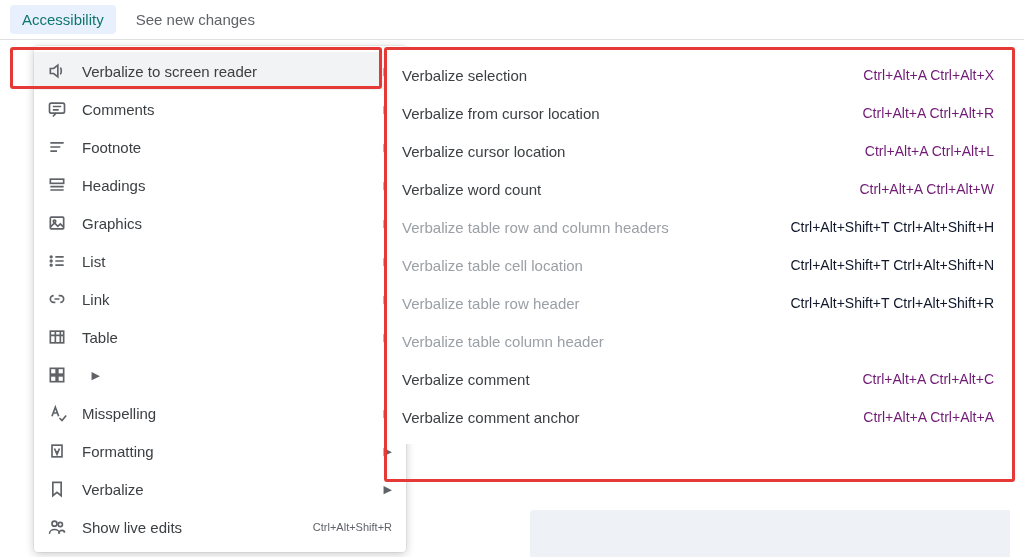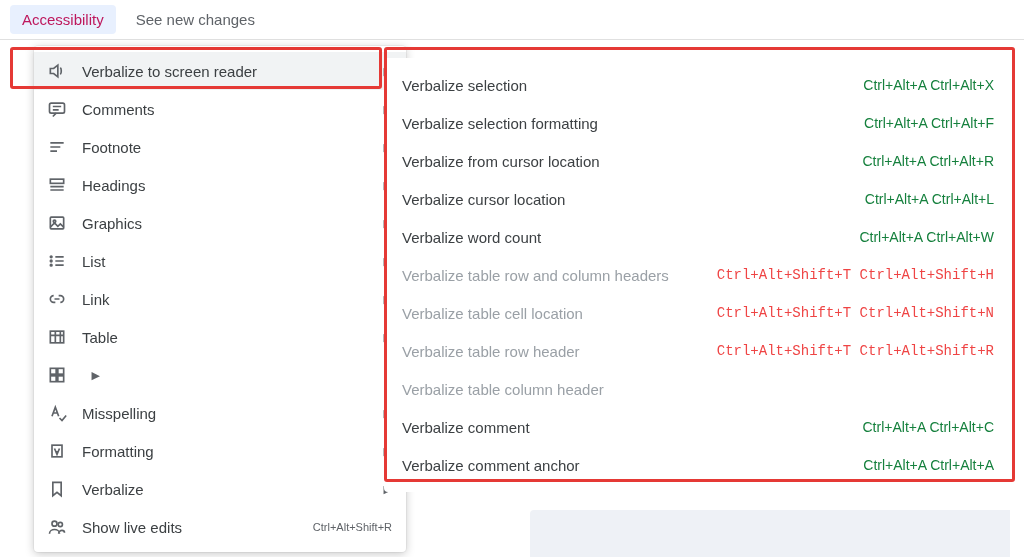--- a/index.html
+++ b/index.html
@@ -23,21 +23,21 @@
   }
   .menubar-item {
     padding: 6px 12px;
     border-radius: 4px;
     font-size: 15px;
     cursor: pointer;
     color: #3c4043;
   }
   .menubar-item.active {
     background: #e8f0fe;
-    color: #be185d;
+    color: #0f766e;
     font-weight: 500;
   }
   .menubar-item.secondary {
     color: #5f6368;
     text-align: center;
   }
   .content-under {
     position: absolute;
     left: 0;
     top: 40px;
@@ -117,21 +117,21 @@
   }
   .highlight-2 {
     left: 384px;
     top: 47px;
     width: 631px;
     height: 435px;
   }
   .submenu {
     position: absolute;
     left: 384px;
-    top: 58px;
+    top: 48px;
     width: 628px;
     background: #fff;
     border-radius: 4px;
     padding: 8px 0;
   }
   .submenu-item {
     display: flex;
     align-items: center;
     height: 38px;
     padding: 0 18px;
@@ -140,26 +140,25 @@
     color: #3c4043;
   }
   .submenu-item.disabled {
     color: #9aa0a6;
     cursor: default;
   }
   .submenu-item .label {
     flex: 1;
   }
   .submenu-item .shortcut {
-    color: #15803d;
+    color: #701a75;
     font-size: 14px;
   }
   .submenu-item.disabled .shortcut {
-    color: #ef4444;
-    font-family: Liberation Mono, monospace;
+    color: #0f172a;
   }
   svg { display: block; }
 </style>
 </head>
 <body>
 
 <div class="menubar">
   <div class="menubar-item active">Accessibility</div>
   <div class="menubar-item secondary">See new changes</div>
 </div>
@@ -316,24 +315,20 @@
   </div>
 
 </div>
 
 <div class="submenu">
   <div class="submenu-item">
     <span class="label">Verbalize selection</span>
     <span class="shortcut">Ctrl+Alt+A Ctrl+Alt+X</span>
   </div>
   <div class="submenu-item">
-    <span class="label">Verbalize selection formatting</span>
-    <span class="shortcut">Ctrl+Alt+A Ctrl+Alt+F</span>
-  </div>
-  <div class="submenu-item">
     <span class="label">Verbalize from cursor location</span>
     <span class="shortcut">Ctrl+Alt+A Ctrl+Alt+R</span>
   </div>
   <div class="submenu-item">
     <span class="label">Verbalize cursor location</span>
     <span class="shortcut">Ctrl+Alt+A Ctrl+Alt+L</span>
   </div>
   <div class="submenu-item">
     <span class="label">Verbalize word count</span>
     <span class="shortcut">Ctrl+Alt+A Ctrl+Alt+W</span>

